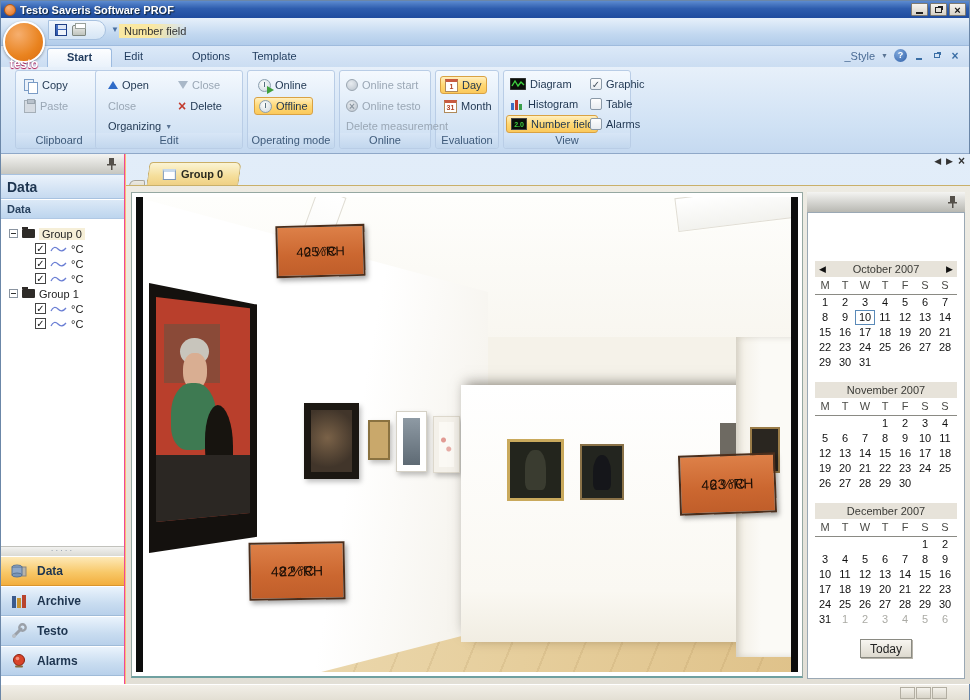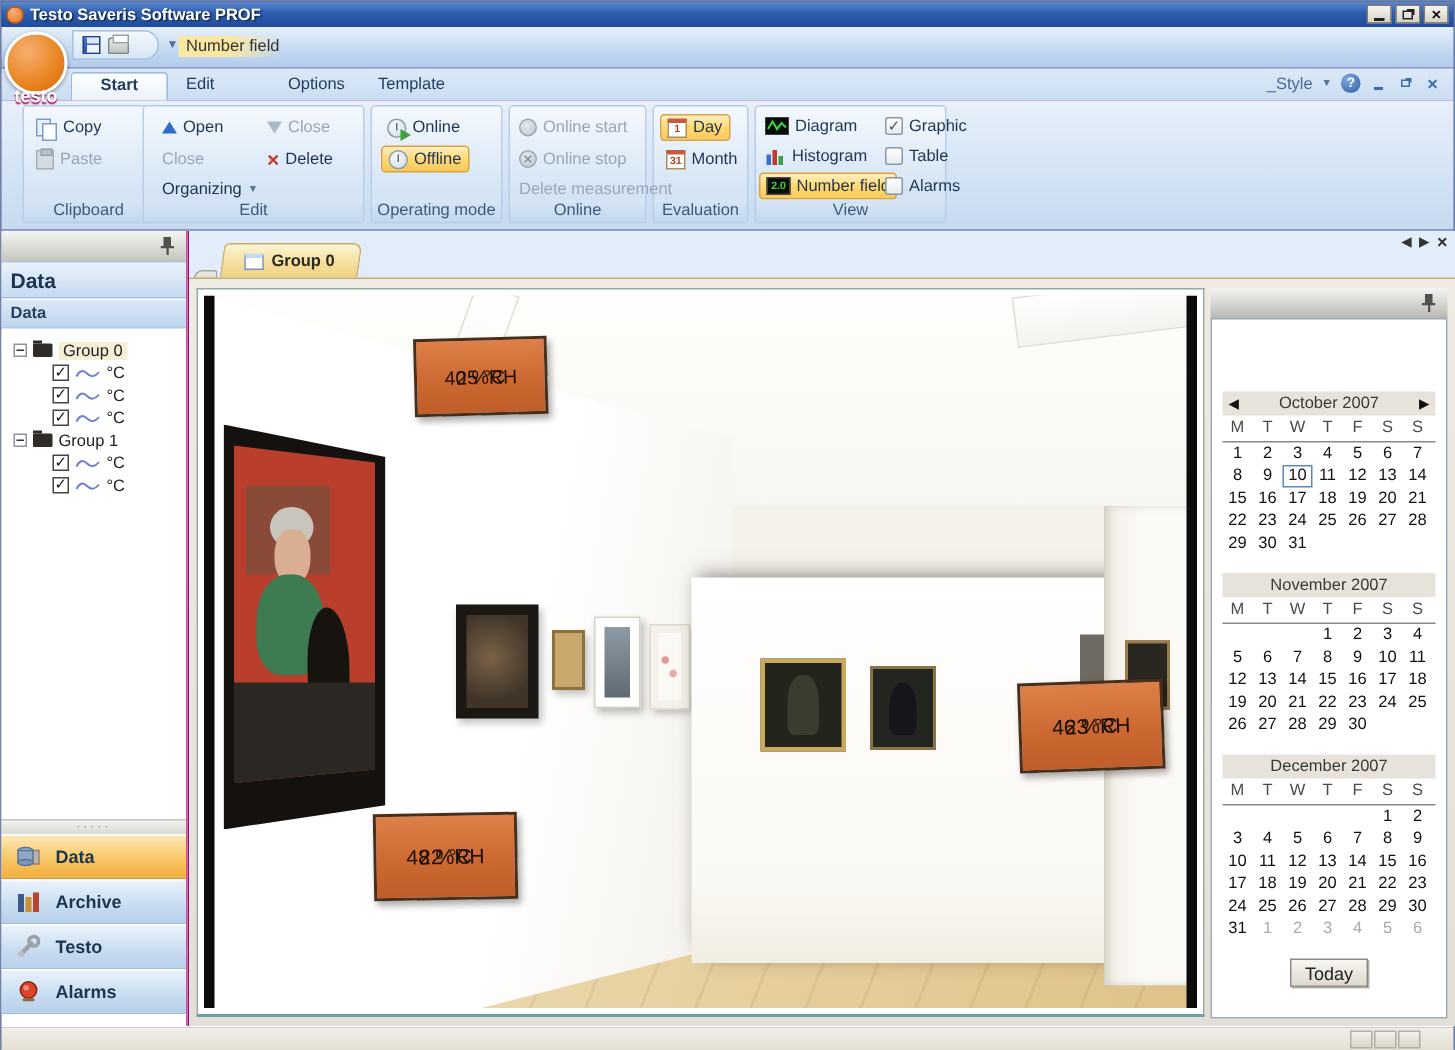--- a/index.html
+++ b/index.html
@@ -1,18 +1,18 @@
 <!DOCTYPE html>
 <html><head>
 <meta charset="utf-8">
 <style>
   * { margin:0; padding:0; box-sizing:border-box; }
   html,body { width:970px; height:700px; overflow:hidden; }
   body { font-family:"Liberation Sans","DejaVu Sans",sans-serif; font-size:11px; color:#20344C; }
-  .app { position:relative; width:970px; height:700px; background:#701a75; border:1px solid #6B87A8; }
+  .app { position:relative; width:970px; height:700px; background:#fdba74; border:1px solid #6B87A8; }
 
   
   .titlebar { position:absolute; left:0; top:0; width:100%; height:17px;
     background:linear-gradient(#5C8BD0,#2E5DAE 45%,#1F4C9E); display:flex; align-items:center; padding:0 3px; }
   .titlebar .app-ico { width:12px; height:12px; border-radius:50%; background:radial-gradient(circle at 35% 30%,#F9B278,#E2701F); margin-right:4px; border:1px solid #B85A10; }
   .titlebar .title { color:#fff; font-weight:bold; font-size:11px; text-shadow:1px 1px 1px #123; }
   .winbtns { position:absolute; right:3px; top:2px; display:flex; gap:2px; }
   .wbtn { width:17px; height:13px; background:linear-gradient(#F6F4F0,#D6D1C6); border:1px solid #7E7A70; border-radius:1px;
     display:flex; align-items:center; justify-content:center; position:relative; }
   .wbtn .g-min { width:7px; height:2px; background:#222; margin-top:6px; }
@@ -287,21 +287,21 @@
       <div class="rg-label">Operating mode</div>
     </div>
 
     <div class="rgroup" style="left:338px;width:92px">
       <div class="rbtn disabled" style="left:2px;top:5px">
         <span class="circ-dis"></span>
           <span>Online start</span>
         </div>
       <div class="rbtn disabled" style="left:2px;top:26px">
         <span class="circ-dis stop"></span>
-          <span>Online stop</span>
+          <span>Online testo</span>
         </div>
       <div class="rbtn disabled" style="left:2px;top:46px;z-index:3">
         <span>Delete measurement</span>
         </div>
       <div class="rg-label">Online</div>
     </div>
 
     <div class="rgroup" style="left:434px;width:64px">
       <div class="rbtn hl" style="left:4px;top:5px">
         <span class="cal-ico">1</span>

